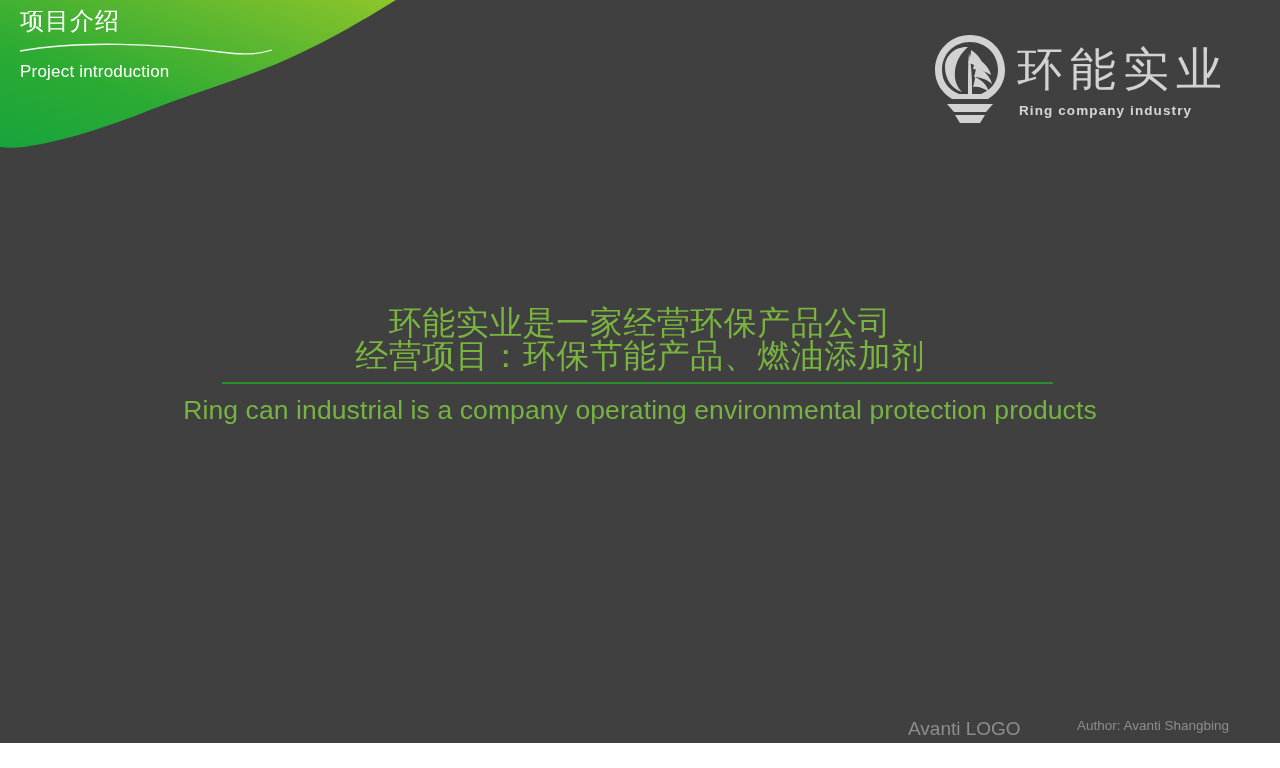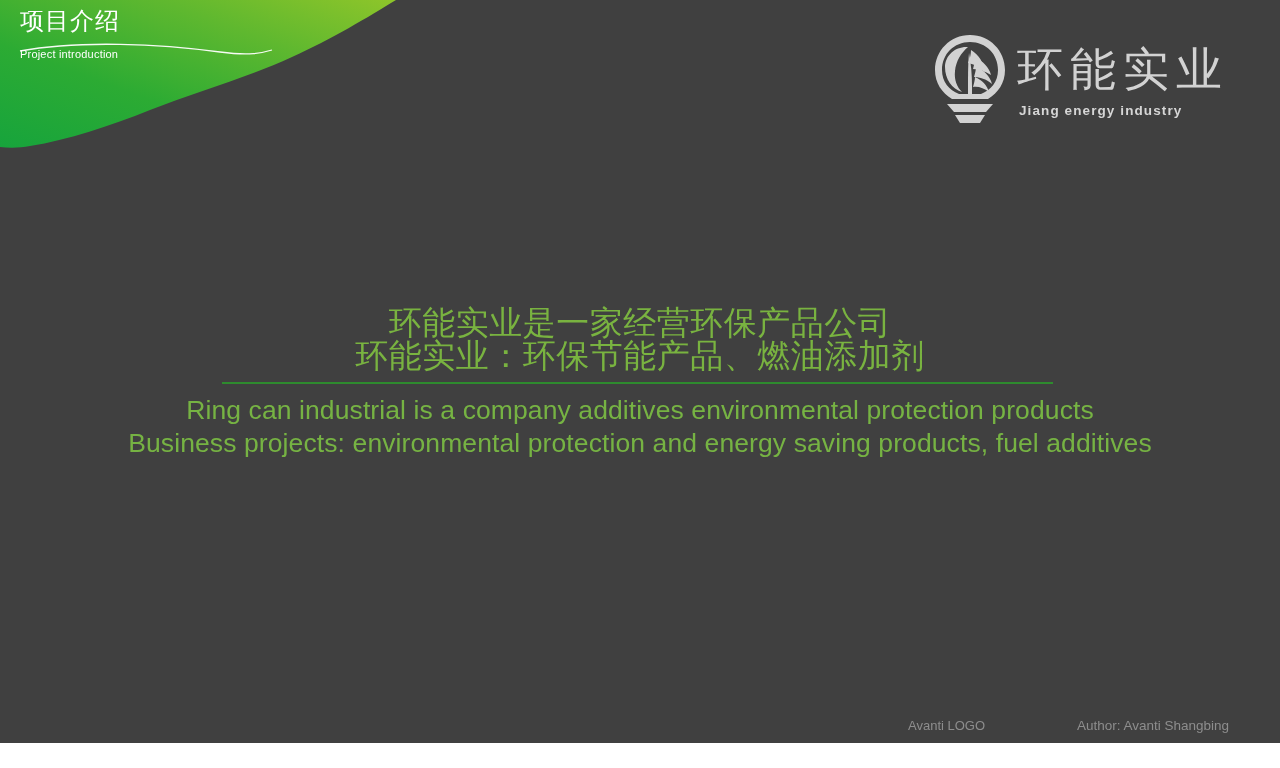--- a/index.html
+++ b/index.html
@@ -38,22 +38,22 @@
     top: 7px;
     font-size: 24px;
     color: #ffffff;
     letter-spacing: 1px;
     line-height: 1.2;
     white-space: nowrap;
   }
   #header-title-en {
     position: absolute;
     left: 20px;
-    top: 48px;
-    font-size: 11px;
+    top: 62px;
+    font-size: 17px;
     color: #ffffff;
     letter-spacing: 0.2px;
     white-space: nowrap;
   }
 
   
   #logo-block {
     position: absolute;
     left: 931px;
     top: 33px;
@@ -123,21 +123,21 @@
     line-height: 33px;
     letter-spacing: 0.1px;
     white-space: nowrap;
   }
 
   
   #footer-avanti {
     position: absolute;
     left: 908px;
     top: 718px;
-    font-size: 13px;
+    font-size: 19px;
     color: #8d8d8d;
     white-space: nowrap;
   }
   #footer-author {
     position: absolute;
     left: 1077px;
     top: 718px;
     font-size: 13.5px;
     color: #8d8d8d;
     white-space: nowrap;
@@ -177,29 +177,28 @@
         <path d="M40,17 C48,22 53,30 54,39 C49,34 43,31 37,30 C39,25 40,21 40,17 Z"></path>
         <path d="M44,25 C52,28 58,34 60,42 C54,38 48,36 42,36 C43,32 44,28 44,25 Z"></path>
         <path d="M45,34 C53,37 59,43 61,51 C55,46 49,44 43,44 C44,40 45,37 45,34 Z"></path>
         <path d="M44,44 C51,47 56,52 58,59 C53,55 47,53 42,54 C43,50 44,47 44,44 Z"></path>
         <path d="M38,20 C40,30 41,42 41,54 L41,62 L37,62 L37,54 C37,42 37,30 38,20 Z"></path>
         <path d="M16,71 L62,71 L55,79 L23,79 Z"></path>
         <path d="M24,82 L54,82 L49,90 L29,90 Z"></path>
       </g>
     </svg>
     <div id="logo-cn">环能实业</div>
-    <div id="logo-en">Jiang energy industry</div>
+    <div id="logo-en">Ring company industry</div>
   </div>
 
   <div id="content">
     <div class="cn-line">环能实业是一家经营环保产品公司</div>
-    <div class="cn-line">环能实业：环保节能产品、燃油添加剂</div>
+    <div class="cn-line">经营项目：环保节能产品、燃油添加剂</div>
     <div id="divider-wrap">
       <div id="divider"></div>
     </div>
-    <div class="en-line">Ring can industrial is a company additives environmental protection products</div>
-    <div class="en-line">Business projects: environmental protection and energy saving products, fuel additives</div>
+    <div class="en-line">Ring can industrial is a company operating environmental protection products</div>
   </div>
 
   <div id="footer-avanti">Avanti LOGO</div>
   <div id="footer-author">Author: Avanti Shangbing</div>
 
 </div>
 
 </body></html>

